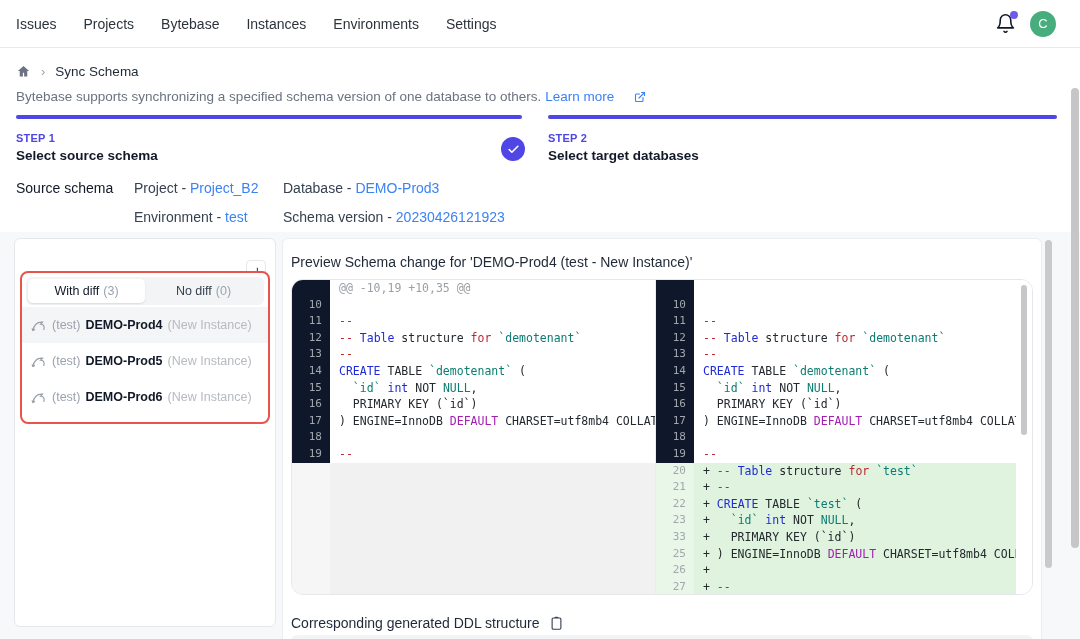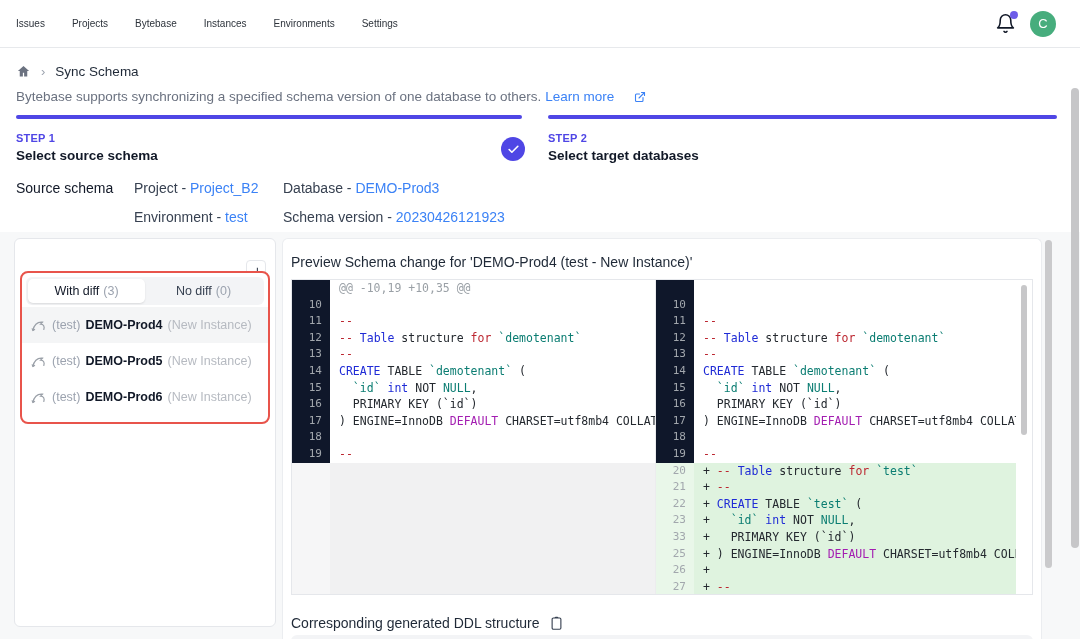--- a/index.html
+++ b/index.html
@@ -2,21 +2,21 @@
 <html><head>
 <meta charset="utf-8">
 <style>
   html,body{margin:0;padding:0;background:#fff;}
   body{width:1080px;height:639px;overflow:hidden;font-family:"Liberation Sans",sans-serif;-webkit-font-smoothing:antialiased;}
   .page{position:relative;width:1080px;height:639px;background:#fff;overflow:hidden;}
 
   
   .topnav{position:absolute;top:0;left:0;width:100%;height:48px;background:#fff;border-bottom:1px solid #e7e9ec;display:flex;align-items:center;padding:0 16px;box-sizing:border-box;}
   .nav-items{display:flex;align-items:center;gap:27px;}
-  .nav-item{font-size:10px;color:#2d333b;cursor:pointer;white-space:nowrap;}
+  .nav-item{font-size:14px;color:#2d333b;cursor:pointer;white-space:nowrap;}
   .nav-right{margin-left:auto;display:flex;align-items:center;gap:13px;padding-right:8px;}
   .bell-wrap{position:relative;width:22px;height:22px;}
   .bell-dot{position:absolute;top:-2px;right:-1px;width:8px;height:8px;border-radius:50%;}
   .avatar{width:26px;height:26px;border-radius:50%;color:#fff;font-size:13px;display:flex;align-items:center;justify-content:center;}
 
   
   .crumbrow{position:absolute;top:64px;left:16px;display:flex;align-items:center;gap:10px;font-size:13.5px;color:#1f2937;}
   .crumb-sep{color:#9ca3af;font-size:13px;}
   .intro{position:absolute;top:89px;left:16px;font-size:13.5px;color:#6b7280;display:flex;align-items:center;gap:4px;}
   .learn-link{color:#3b82f6;cursor:pointer;display:inline-flex;align-items:center;gap:20px;}
@@ -52,21 +52,21 @@
   .dbrows{margin-top:2px;}
   .dbrow{height:36px;display:flex;align-items:center;padding:0 9px;gap:5px;font-size:12.5px;cursor:pointer;white-space:nowrap;}
   .dbrow.sel{background:#f4f5f6;}
   .db-env{color:#9ca3af;} .db-name{font-weight:700;color:#111827;} .db-note{color:#b6bac1;}
 
   
   .rcard{position:absolute;top:238px;left:282px;width:760px;height:401px;background:#fff;border:1px solid #ebedf0;border-bottom:none;border-radius:6px 6px 0 0;box-sizing:border-box;}
   .rcard-title{position:absolute;top:15px;left:8px;font-size:14px;color:#1f2937;}
 
   
-  .diff{position:absolute;top:40px;left:8px;width:742px;height:316px;border:1px solid #e5e7eb;border-radius:0;display:flex;overflow:hidden;background:#fff;font-family:"DejaVu Sans Mono","Liberation Mono",monospace;font-size:11.5px;box-sizing:border-box;}
+  .diff{position:absolute;top:40px;left:8px;width:742px;height:316px;border:1px solid #e5e7eb;border-radius:12px;display:flex;overflow:hidden;background:#fff;font-family:"DejaVu Sans Mono","Liberation Mono",monospace;font-size:11.5px;box-sizing:border-box;}
   .pane{overflow:hidden;position:relative;}
   .pane-left{width:363px;border-right:1px solid #ececee;flex:0 0 363px;}
   .pane-right{flex:1;}
   .crow{display:flex;height:16.6px;line-height:16.6px;white-space:pre;overflow:hidden;}
   .gut{flex:0 0 30px;width:30px;text-align:right;padding-right:8px;color:#a2a7ad;font-size:11px;background:#0f172a;user-select:none;}
   .codeln{flex:1;padding-left:9px;overflow:hidden;color:#24292f;}
   .crow.hunk .codeln{color:#9aa0a6;}
   .crow.added{background:#dff3df;}
   .crow.added .gut{background:#e9f7e9;}
   .crow.filler{background:#f1f1f2;}

